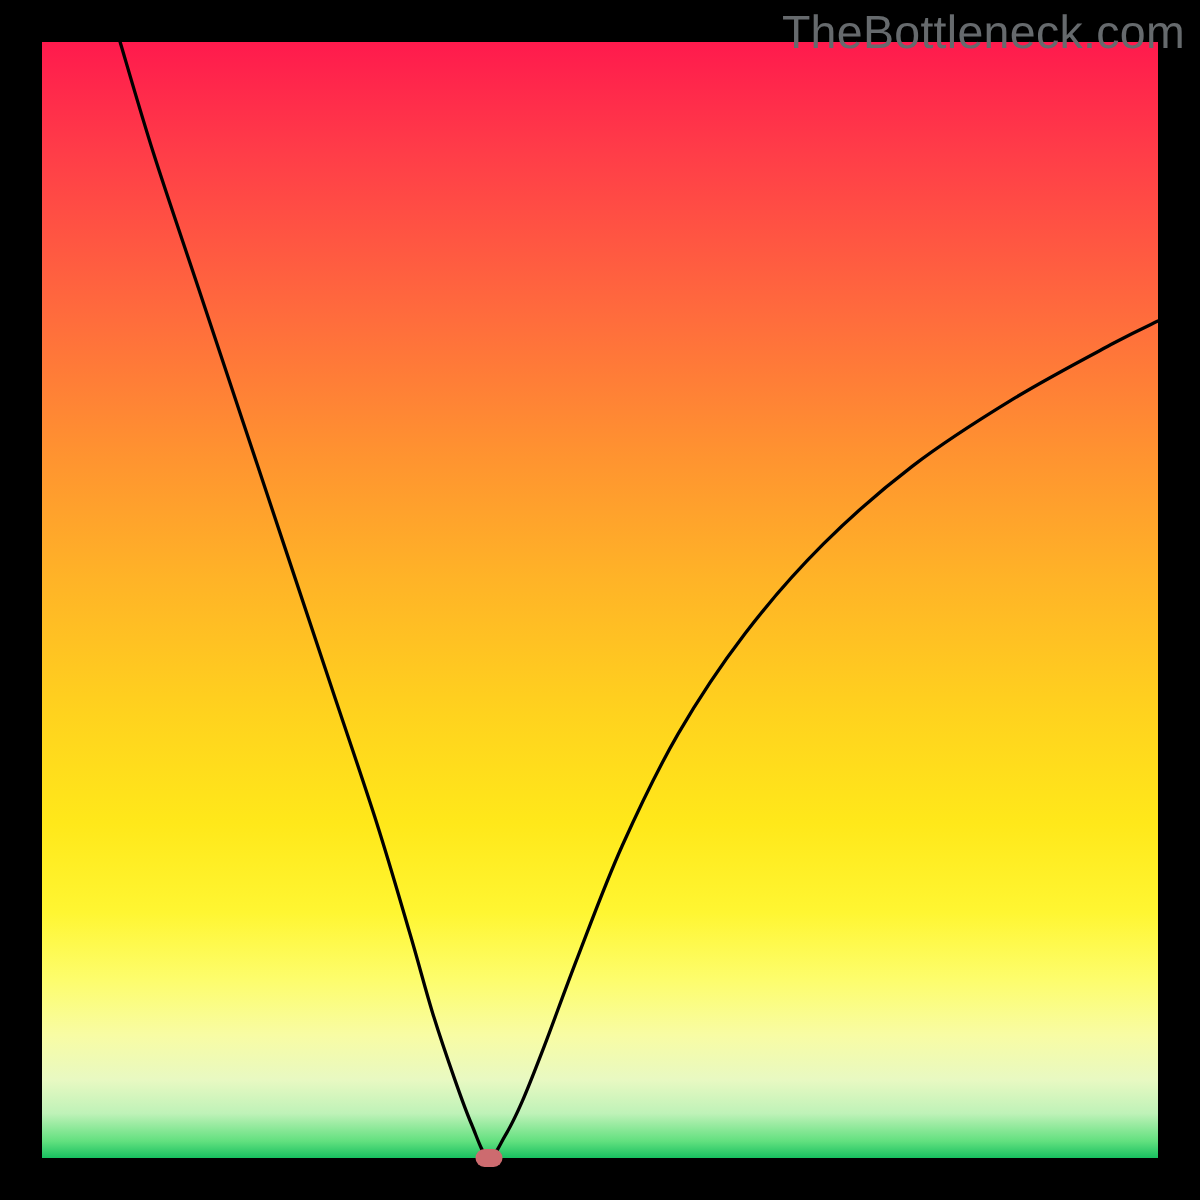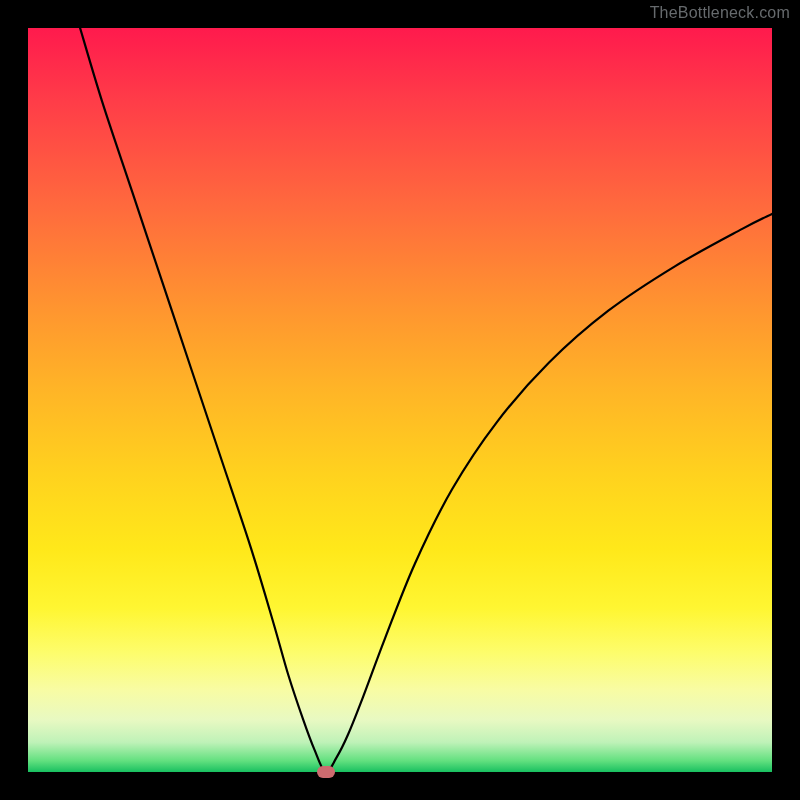--- a/index.html
+++ b/index.html
@@ -41,21 +41,21 @@
       #bff2b8 96%,
       #62e07f 98.5%,
       #18c060 100%
     );
   }
   .watermark {
     position: absolute;
     top: 4px;
     right: 10px;
     color: #666a6d;
-    font-size: 16px;
+    font-size: 31px;
     letter-spacing: 0.2px;
     font-weight: 400;
   }
   .curve {
     position: absolute;
     left: 0;
     top: 0;
     width: 744px;
     height: 744px;
   }

